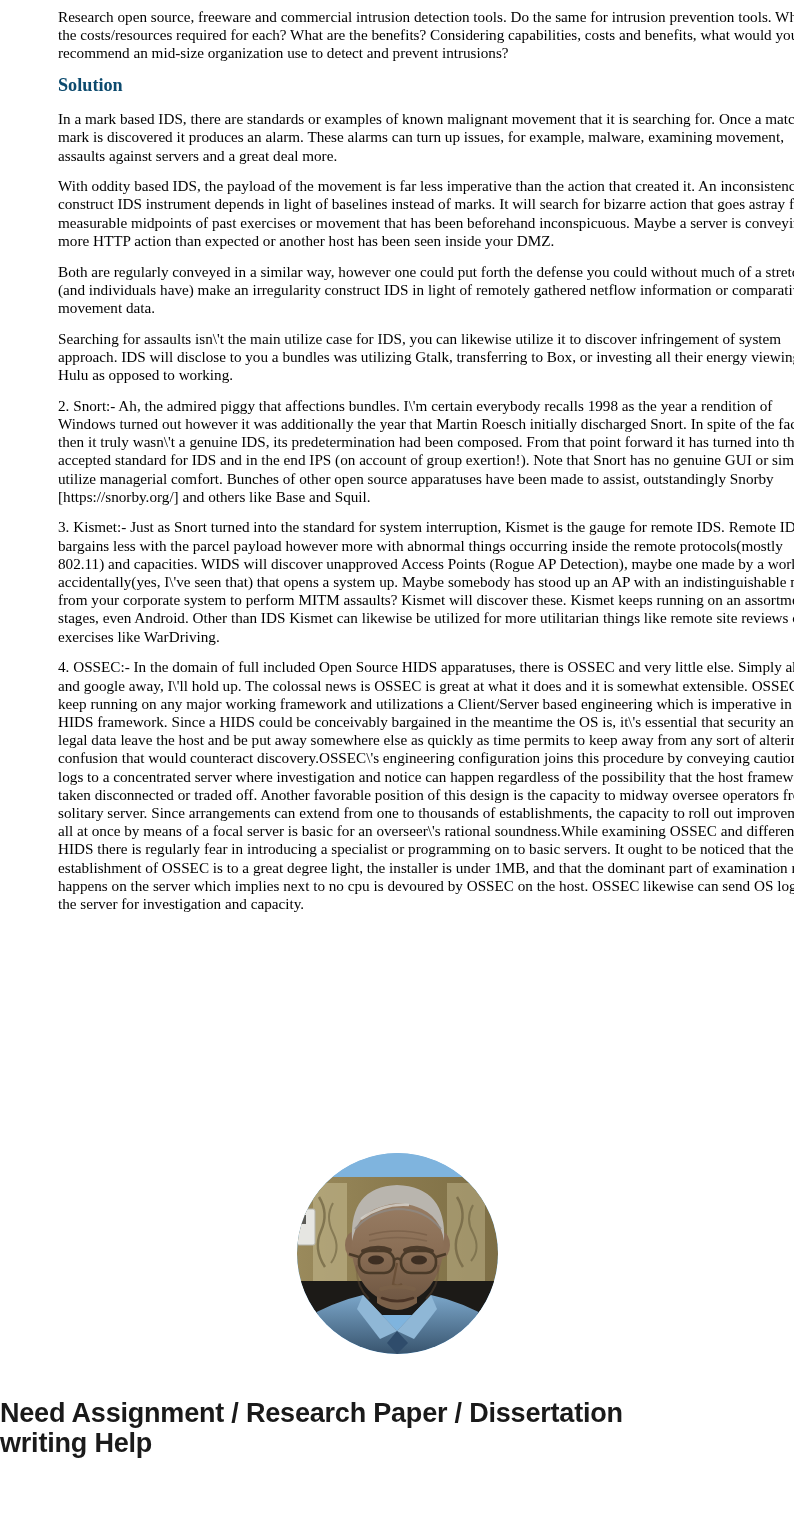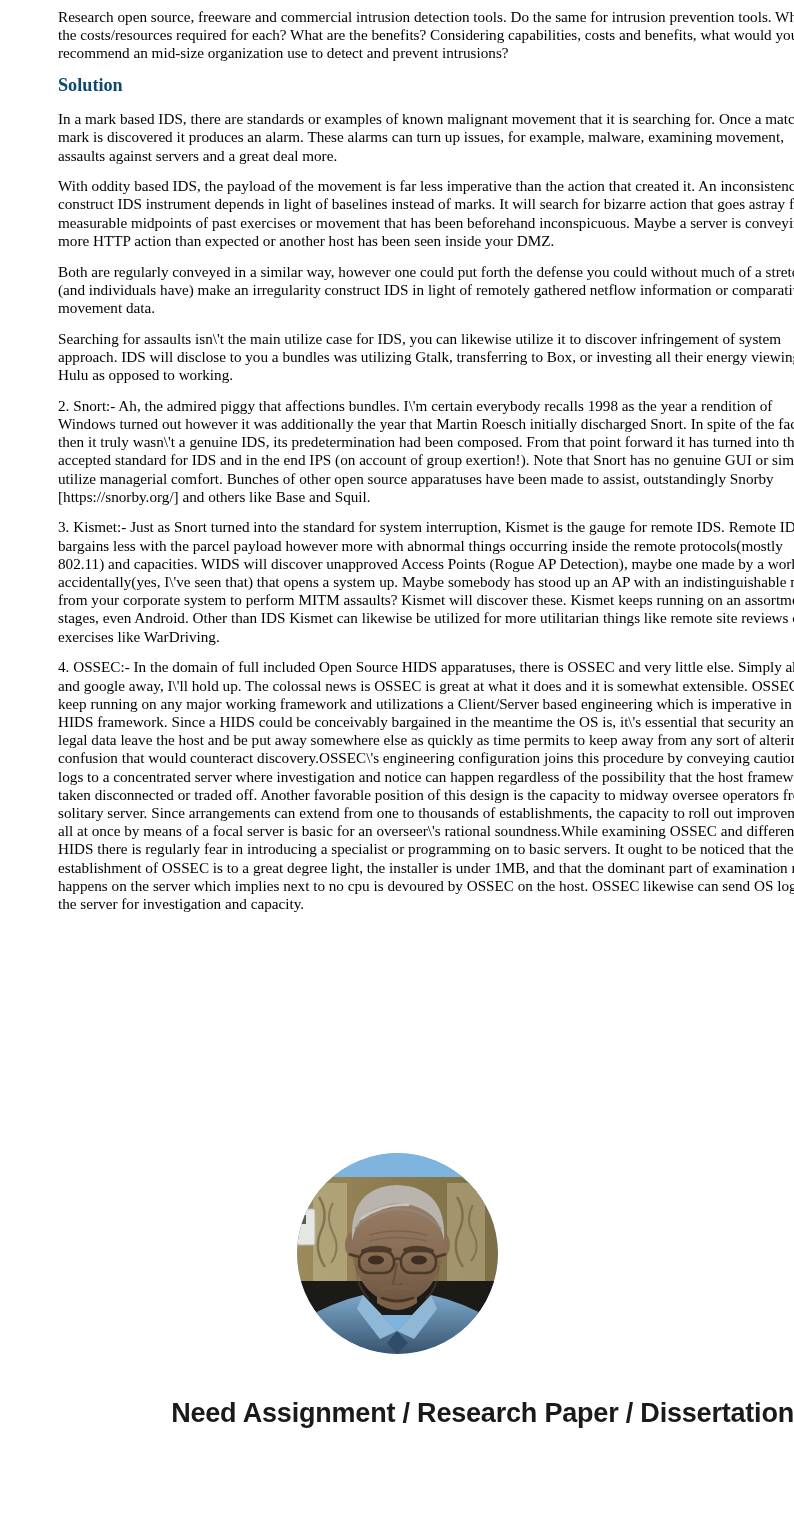--- a/index.html
+++ b/index.html
@@ -75,21 +75,21 @@
     background: #7fb4de;
   }
   .avatar svg { display: block; }
 
   
   .footer {
     position: absolute;
     left: 0;
     top: 1398px;
     width: 794px;
-    text-align: right;
+    text-align: left;
     font-family: "Liberation Sans", "DejaVu Sans", sans-serif;
     font-weight: bold;
     font-size: 27px;
     line-height: 30px;
     color: #1a1a1a;
     letter-spacing: -0.2px;
   }
   .footer-line { display: block; }
 </style>
 </head>
@@ -198,15 +198,16 @@
 
           <path d="M60 112 Q58 132 72 146" stroke="#6b533c" stroke-width="2" fill="none" opacity="0.4"></path>
           <path d="M141 112 Q143 132 129 146" stroke="#6b533c" stroke-width="2" fill="none" opacity="0.4"></path>
         </g>
       </svg>
     </div>
   </div>
 
   <div class="footer">
     <span class="footer-line">Need Assignment / Research Paper / Dissertation</span>
+    <span class="footer-line">writing Help</span>
   </div>
 
 </div>
 
 </body></html>

